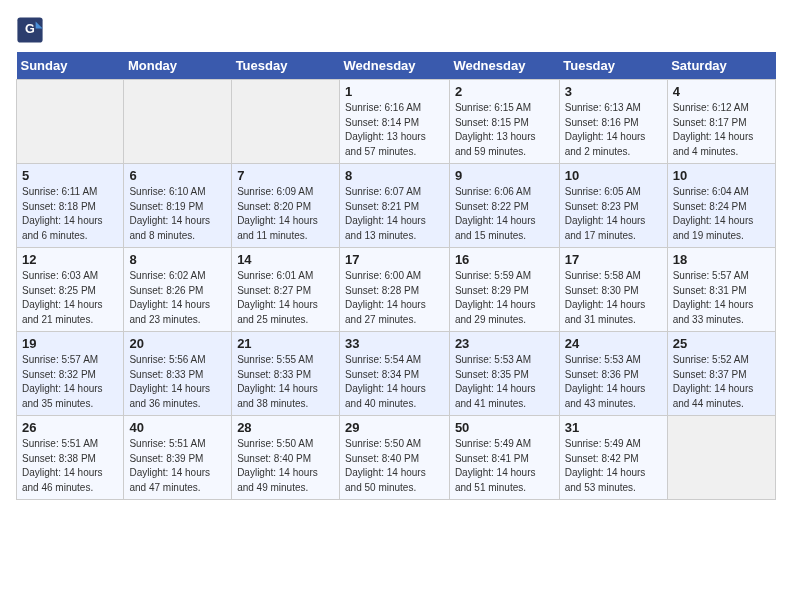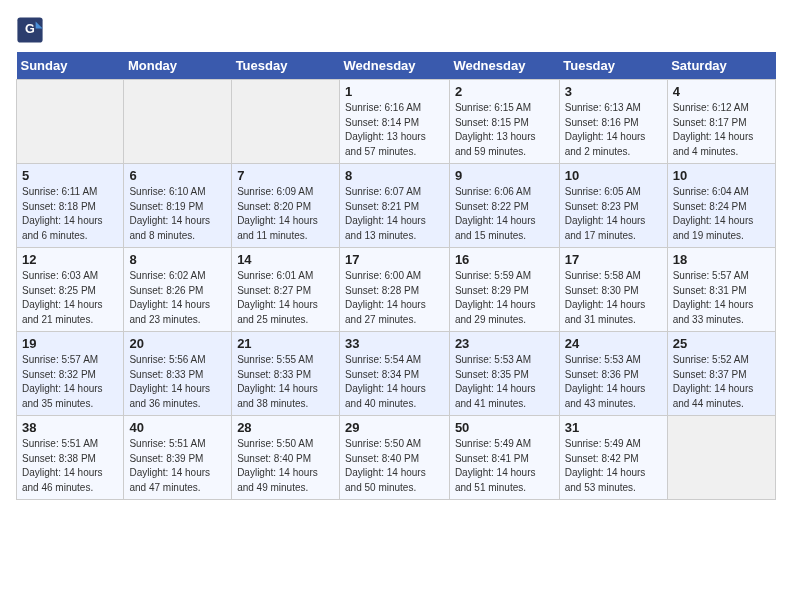--- a/index.html
+++ b/index.html
@@ -231,21 +231,21 @@
           <span class="day-number">24</span>
           <div class="day-info">Sunrise: 5:53 AM<br>Sunset: 8:36 PM<br>Daylight: 14 hours<br>and 43 minutes.</div>
         </td>
         <td>
           <span class="day-number">25</span>
           <div class="day-info">Sunrise: 5:52 AM<br>Sunset: 8:37 PM<br>Daylight: 14 hours<br>and 44 minutes.</div>
         </td>
       </tr>
       <tr>
         <td>
-          <span class="day-number">38</span>
+          <span class="day-number">26</span>
           <div class="day-info">Sunrise: 5:51 AM<br>Sunset: 8:38 PM<br>Daylight: 14 hours<br>and 46 minutes.</div>
         </td>
         <td>
           <span class="day-number">40</span>
           <div class="day-info">Sunrise: 5:51 AM<br>Sunset: 8:39 PM<br>Daylight: 14 hours<br>and 47 minutes.</div>
         </td>
         <td>
           <span class="day-number">28</span>
           <div class="day-info">Sunrise: 5:50 AM<br>Sunset: 8:40 PM<br>Daylight: 14 hours<br>and 49 minutes.</div>
         </td>

